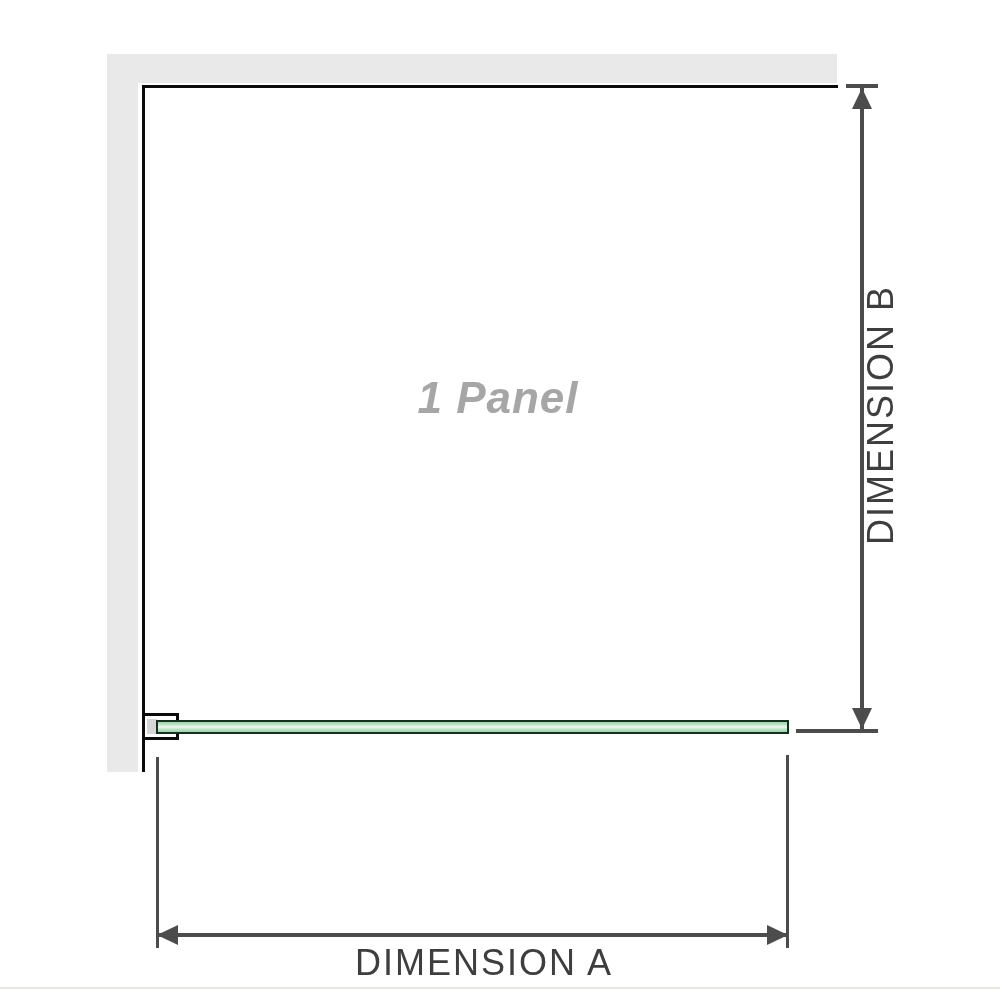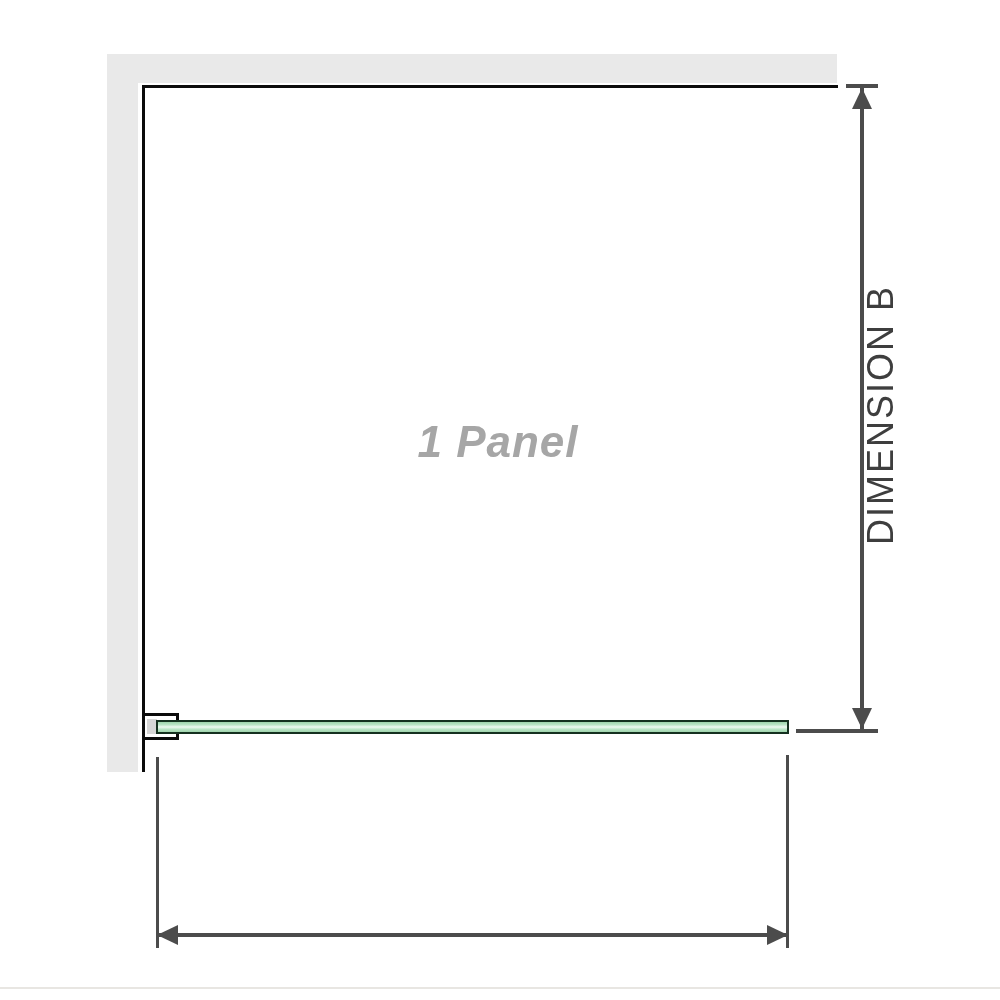--- a/index.html
+++ b/index.html
@@ -23,21 +23,21 @@
   .abs{position:absolute;}
   
   .wall-top{left:107px;top:54px;width:730px;height:29px;background:var(--wall);}
   .wall-left{left:107px;top:54px;width:31px;height:718px;background:var(--wall);}
   
   .edge-top{left:142px;top:85px;width:696px;height:3px;background:var(--outline);}
   .edge-left{left:142px;top:85px;width:3px;height:687px;background:var(--outline);}
   
   .panel-label-box{
     left:143px;top:86px;width:694px;height:636px;
-    display:flex;align-items:center;justify-content:center;margin-top:44px;
+    display:flex;align-items:center;justify-content:center;
   }
   .panel-label{
     font-style:italic;font-weight:700;font-size:44px;letter-spacing:1px;
     color:var(--panel-text);transform:translate(8px,-6px);
   }
   
   .bracket{
     left:142px;top:713px;width:37px;height:27px;box-sizing:border-box;
     border:3px solid var(--outline);background:#ffffff;z-index:2;
   }
@@ -108,16 +108,17 @@
   <div class="abs dim dimb-line"></div>
   <div class="abs arrow dimb-arrow-top"></div>
   <div class="abs arrow dimb-arrow-bottom"></div>
   <div class="abs dim-label dimb-label">DIMENSION B</div>
 
   <div class="abs dim dima-ext-left"></div>
   <div class="abs dim dima-ext-right"></div>
   <div class="abs dim dima-line"></div>
   <div class="abs arrow dima-arrow-left"></div>
   <div class="abs arrow dima-arrow-right"></div>
+  <div class="abs dim-label dima-label">DIMENSION A</div>
 
   <div class="abs bottom-divider"></div>
 
 </div>
 
 </body></html>

